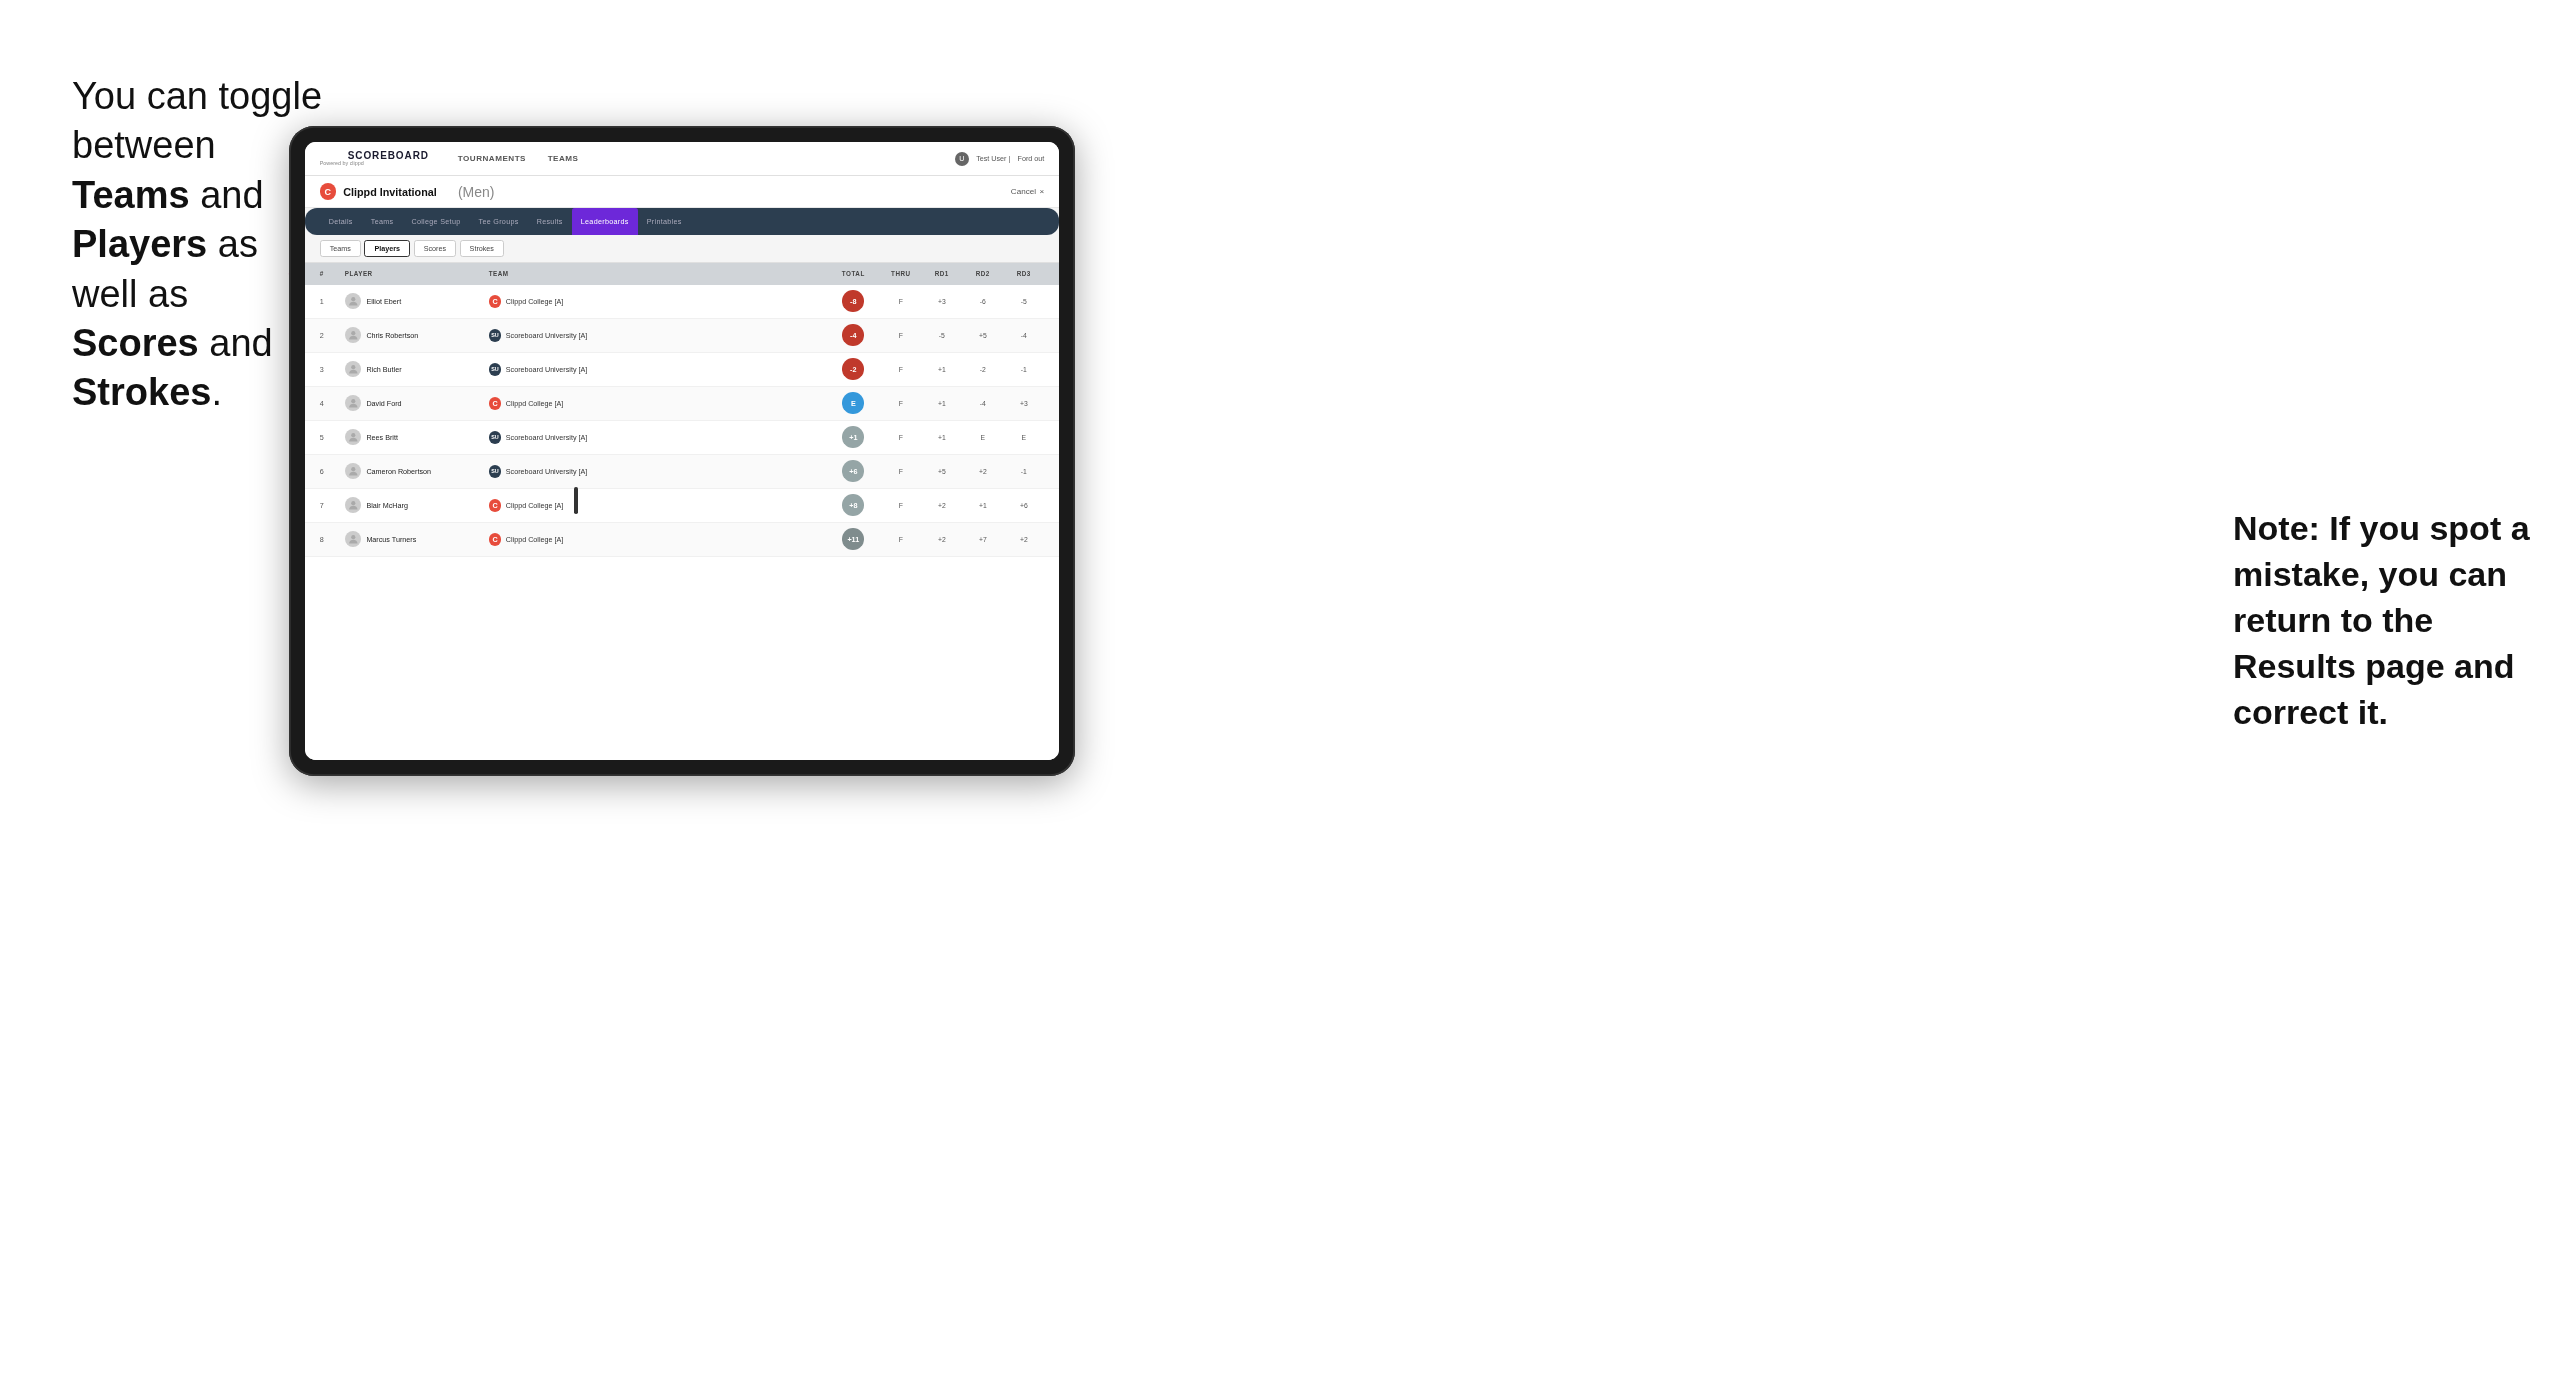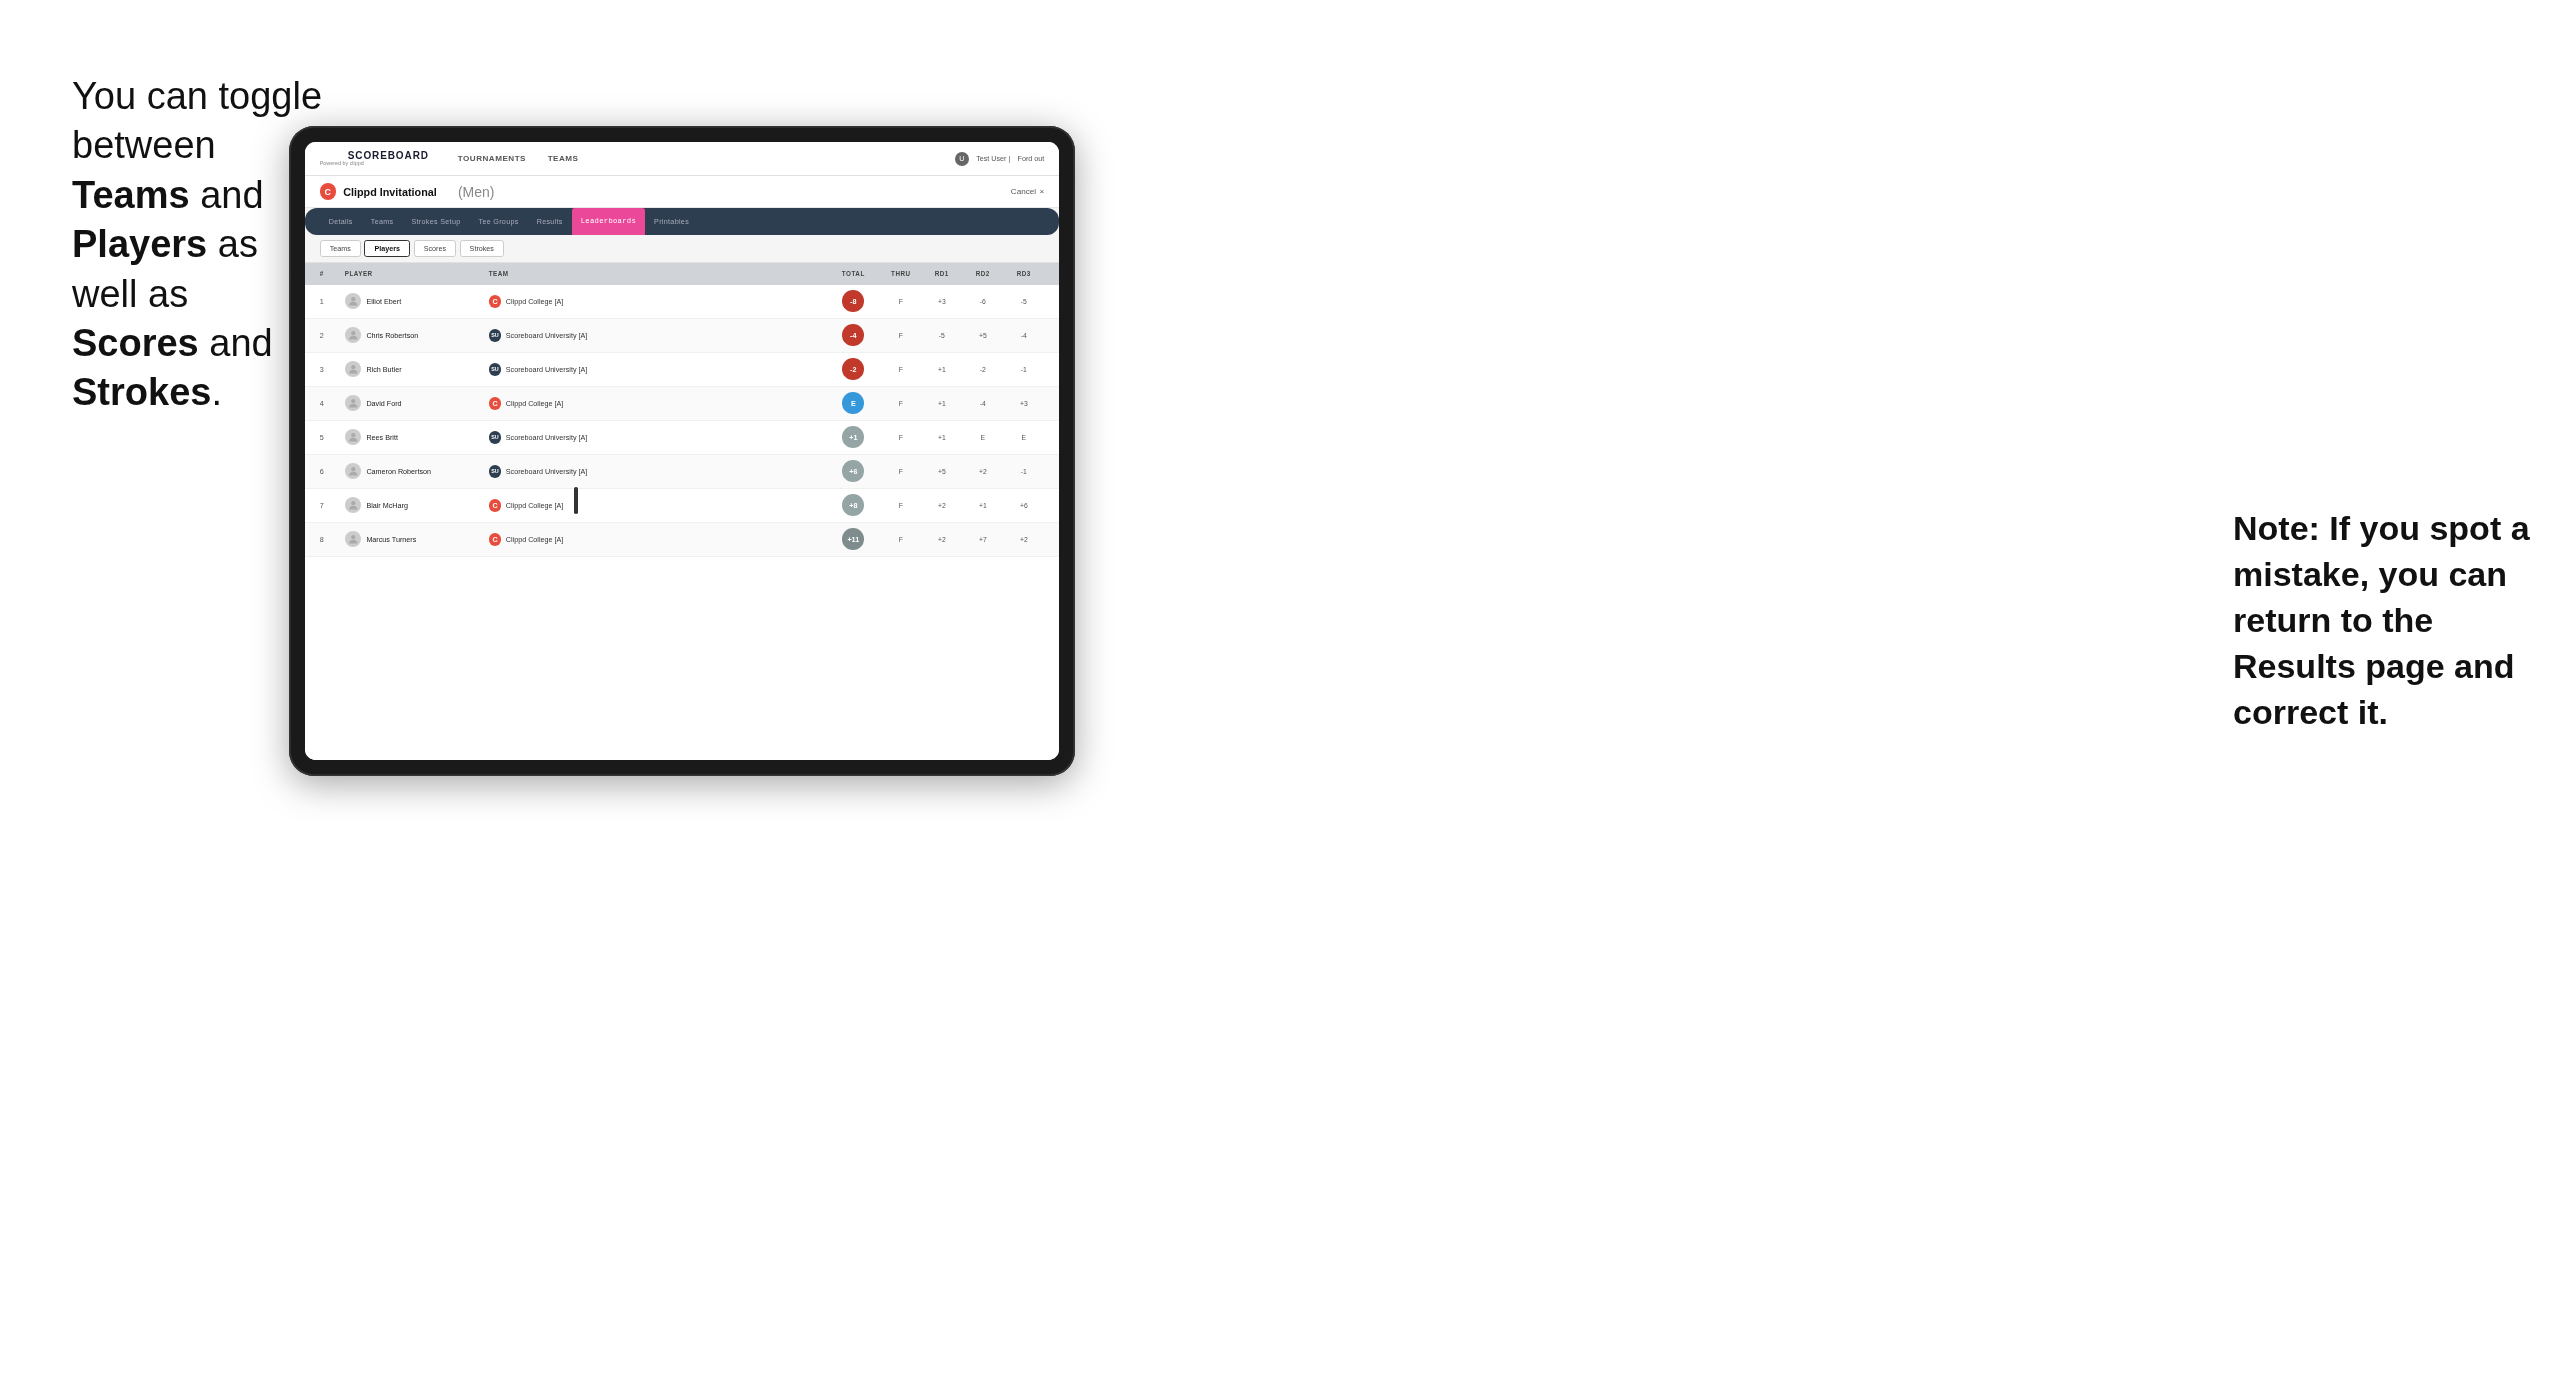--- a/index.html
+++ b/index.html
@@ -193,24 +193,23 @@
       font-size: 7.2px;
       color: #aab;
       padding: 0 9px;
       height: 27px;
       display: flex;
       align-items: center;
       cursor: pointer;
       letter-spacing: 0.3px;
     }
     .sub-nav-link.active {
-      background: #ec4899;
+      background: #6d28d9;
       color: #fff;
       border-radius: 2.7px 2.7px 0 0;
-      font-family: Liberation Mono, monospace;
     }
 
     
     .toggle-bar {
       background: #f5f5f5;
       padding: 5.4px 14.4px;
       display: flex;
       gap: 3.6px;
       flex-shrink: 0;
       border-bottom: 0.9px solid #e0e0e0;
@@ -393,21 +392,21 @@
       </div>
       <div class="cancel-btn">
         <span>Cancel</span>
         <span>×</span>
       </div>
     </div>
 
     <div class="sub-nav">
       <div class="sub-nav-link">Details</div>
       <div class="sub-nav-link">Teams</div>
-      <div class="sub-nav-link">Strokes Setup</div>
+      <div class="sub-nav-link">College Setup</div>
       <div class="sub-nav-link">Tee Groups</div>
       <div class="sub-nav-link">Results</div>
       <div class="sub-nav-link active">Leaderboards</div>
       <div class="sub-nav-link">Printables</div>
     </div>
 
     <div class="toggle-bar">
       <button class="toggle-btn">Teams</button>
       <button class="toggle-btn active">Players</button>
       <button class="toggle-btn">Scores</button>

